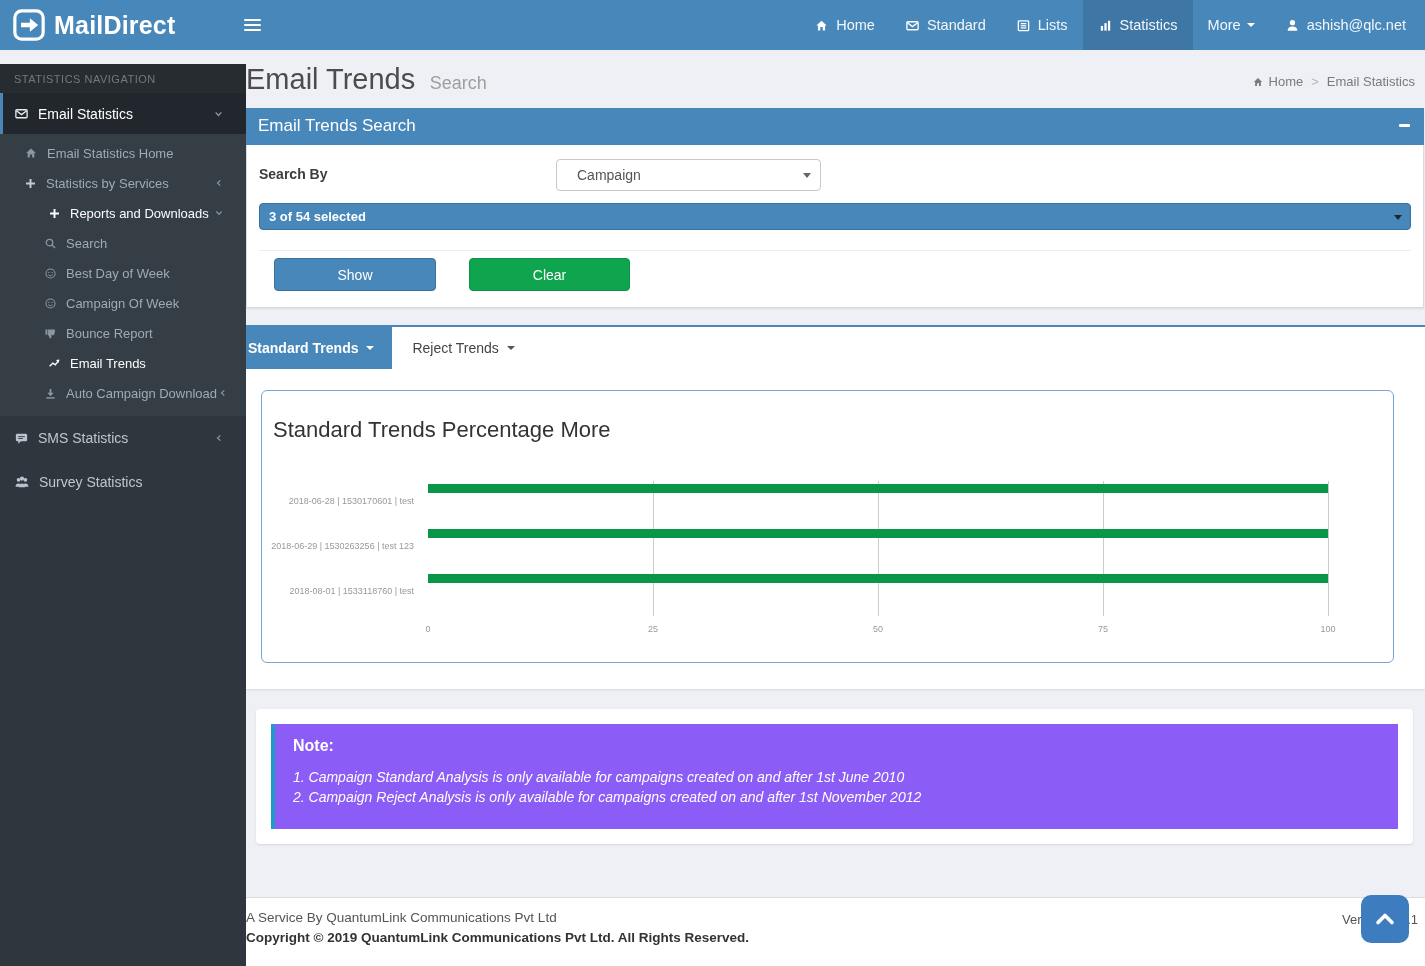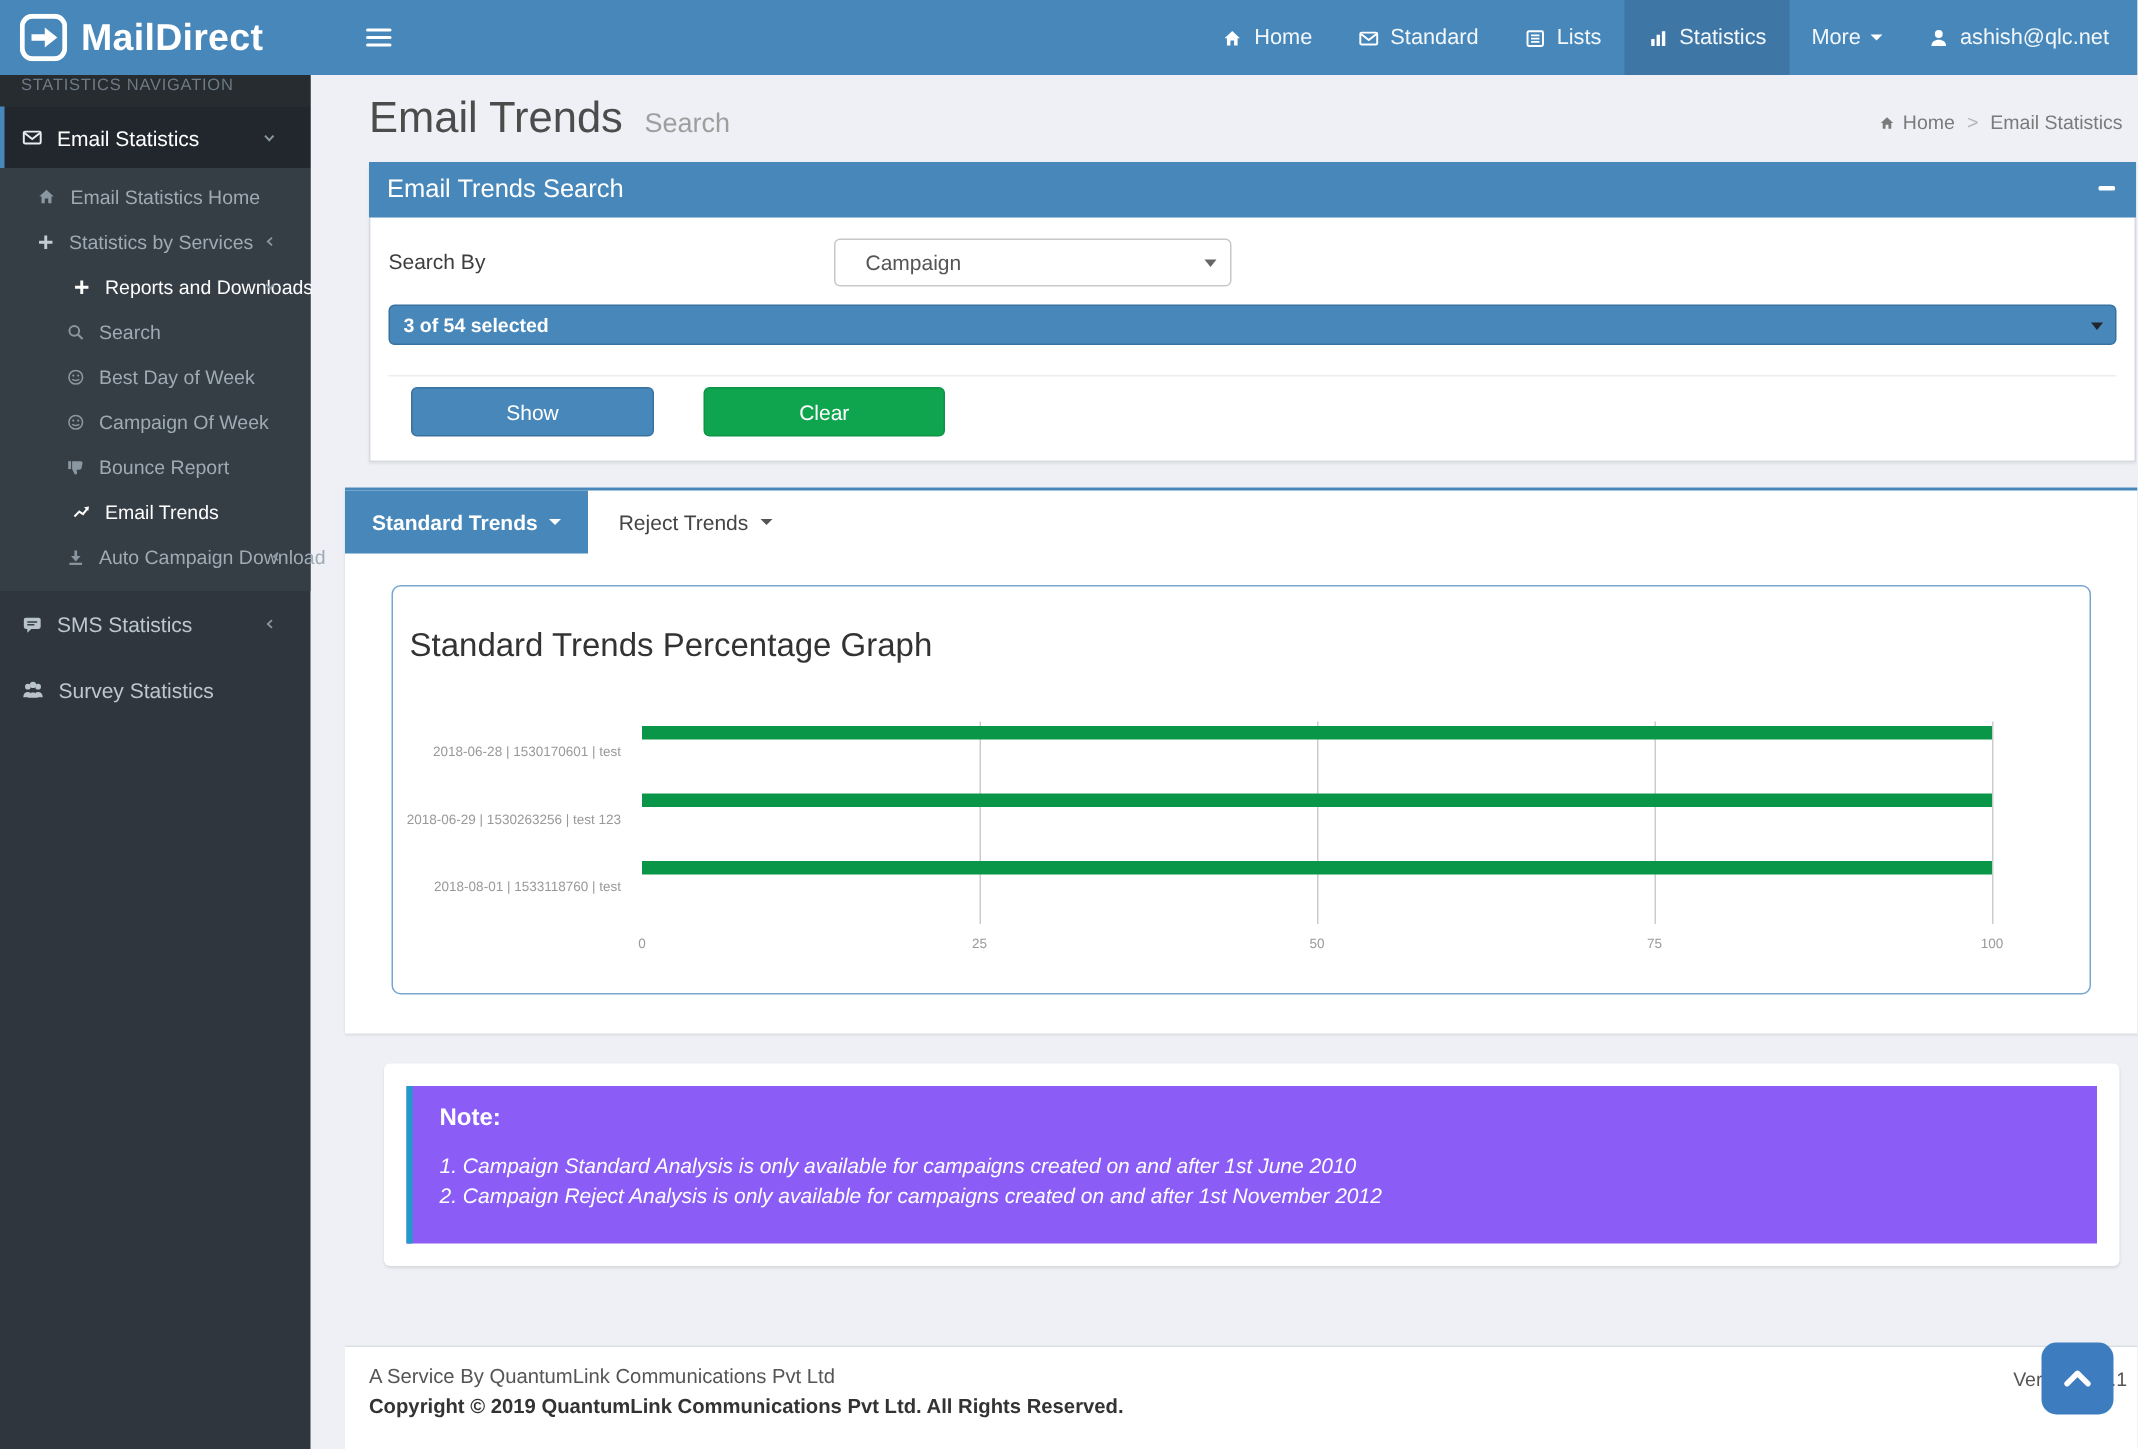--- a/index.html
+++ b/index.html
@@ -33,21 +33,21 @@
   .nav-item .ic { margin-right:7px; }
   .nav-item.active { background:#3e76a5; }
   .caret-down {
     display:inline-block; width:0; height:0; margin-left:6px;
     border-left:4px solid transparent; border-right:4px solid transparent;
     border-top:4px solid #fff; vertical-align:middle;
   }
 
   
   .sidebar {
-    position:absolute; top:42px; left:0; bottom:0; width:207px;
+    position:absolute; top:64px; left:0; bottom:0; width:246px;
     background:#2f363d; z-index:10;
   }
   .side-section {
     background:#272c31; color:#6e7a84; font-size:11px; letter-spacing:.5px;
     padding:9px 14px 8px 14px;
   }
   .side-item {
     height:41px; display:flex; align-items:center; padding:0 14px;
     color:#bdc7ce; font-size:14px; cursor:pointer; position:relative;
   }
@@ -77,21 +77,21 @@
   .panel-head {
     background:#4787ba; color:#fff; font-size:17px;
     padding:8px 12px; position:relative; height:37px;
   }
   .minus-btn {
     position:absolute; right:14px; top:16px; width:11px; height:3px;
     background:#fff; border-radius:1px; cursor:pointer;
   }
   .panel-body { background:#fff; border:1px solid #d7dbe0; border-top:none; padding:14px 12px 16px 12px; }
   .sb-row { display:flex; align-items:flex-start; }
-  .sb-label { width:297px; padding-top:7px; font-weight:normal; font-size:14px; color:#3d3d3d; }
+  .sb-label { width:297px; padding-top:7px; font-weight:bold; font-size:14px; color:#3d3d3d; }
   .select-box {
     width:265px; height:32px; background:#fff; border:1px solid #c8c8c8; border-radius:4px;
     display:flex; align-items:center; padding:0 10px 0 20px; font-size:14px; color:#555;
     position:relative; cursor:pointer;
   }
   .select-caret {
     position:absolute; right:9px; top:13px; width:0; height:0;
     border-left:4px solid transparent; border-right:4px solid transparent; border-top:5px solid #666;
   }
   .multiselect {
@@ -430,21 +430,21 @@
         <span>Standard Trends</span>
         <span class="tcaret"></span>
       </div>
       <div class="tab">
         <span>Reject Trends</span>
         <span class="tcaret"></span>
       </div>
     </div>
     <div class="tab-content">
       <div class="chart-panel">
-        <div class="chart-title">Standard Trends Percentage Graph</div>
+        <div class="chart-title">Standard Trends Percentage More</div>
         <div class="chart-body" id="chart-body">
           <div id="chart-grid">
               <div class="gridline" style="left: 25%;"></div>
               <div class="gridline" style="left: 50%;"></div>
               <div class="gridline" style="left: 75%;"></div>
               <div class="gridline" style="left: 100%;"></div>
             </div>
           <div id="chart-rows">
               <div class="c-row">
                 <div class="c-bar" style="width: 100%; background: rgb(10, 150, 72);"></div>

